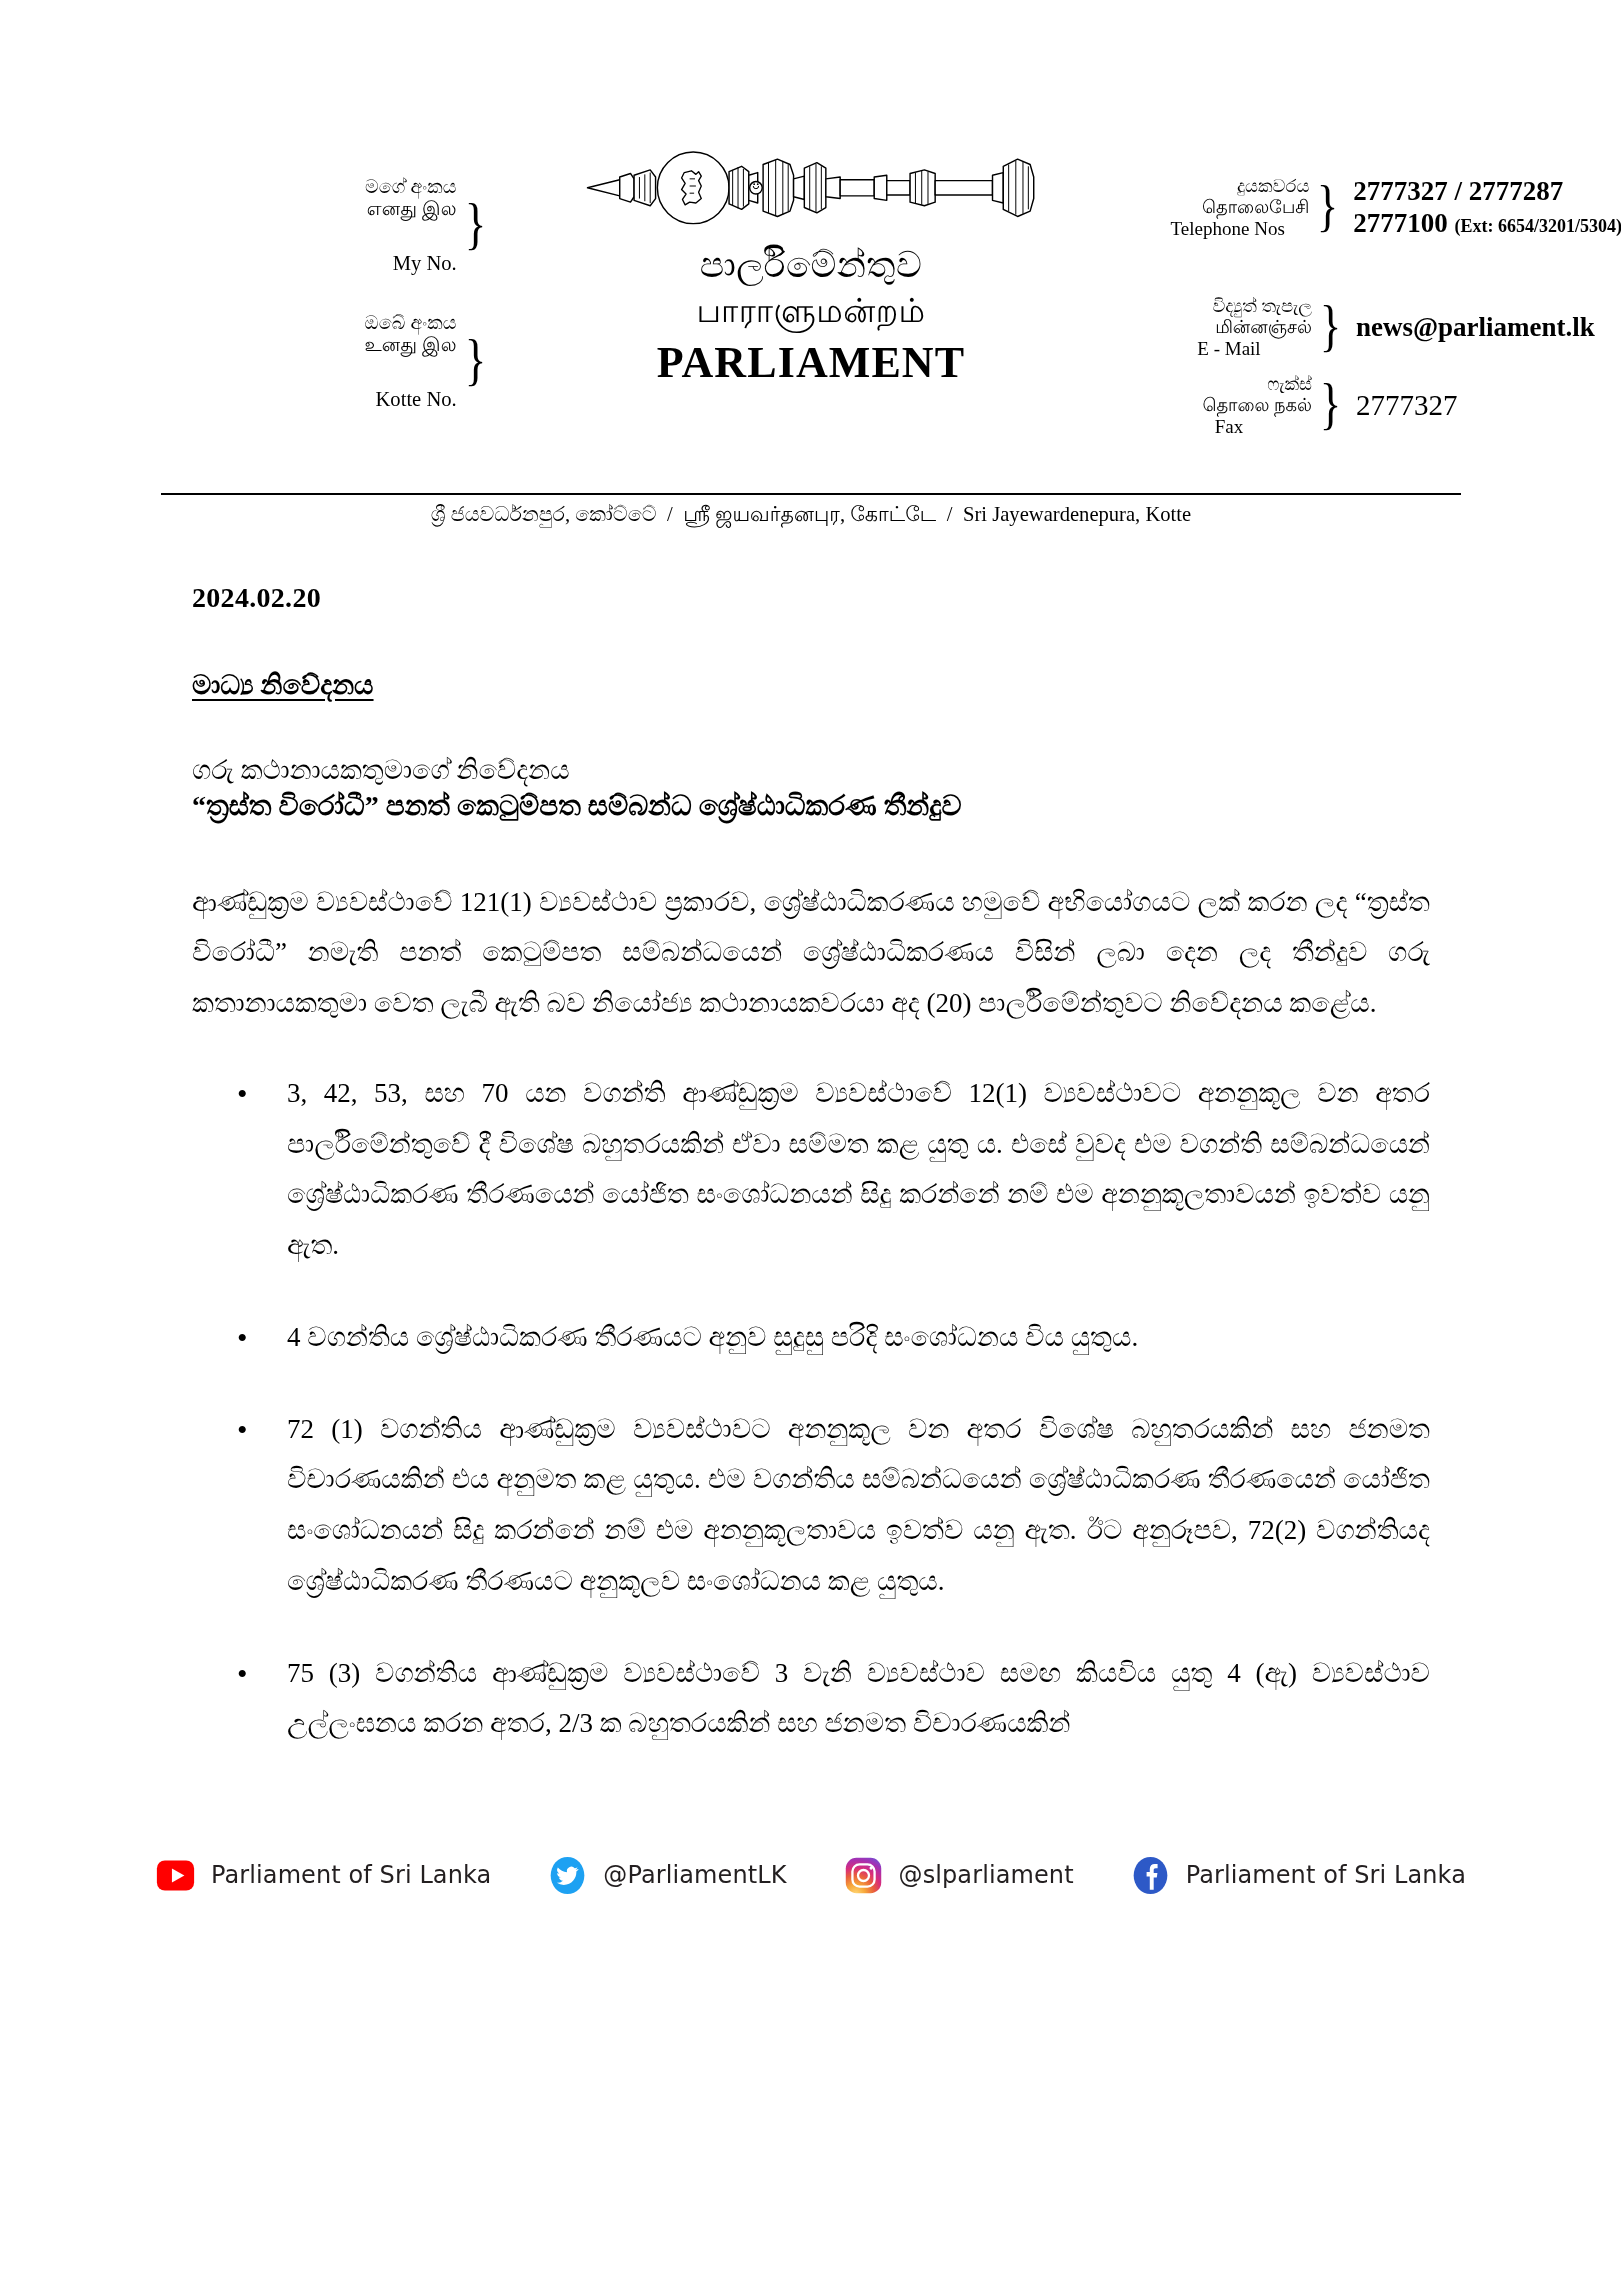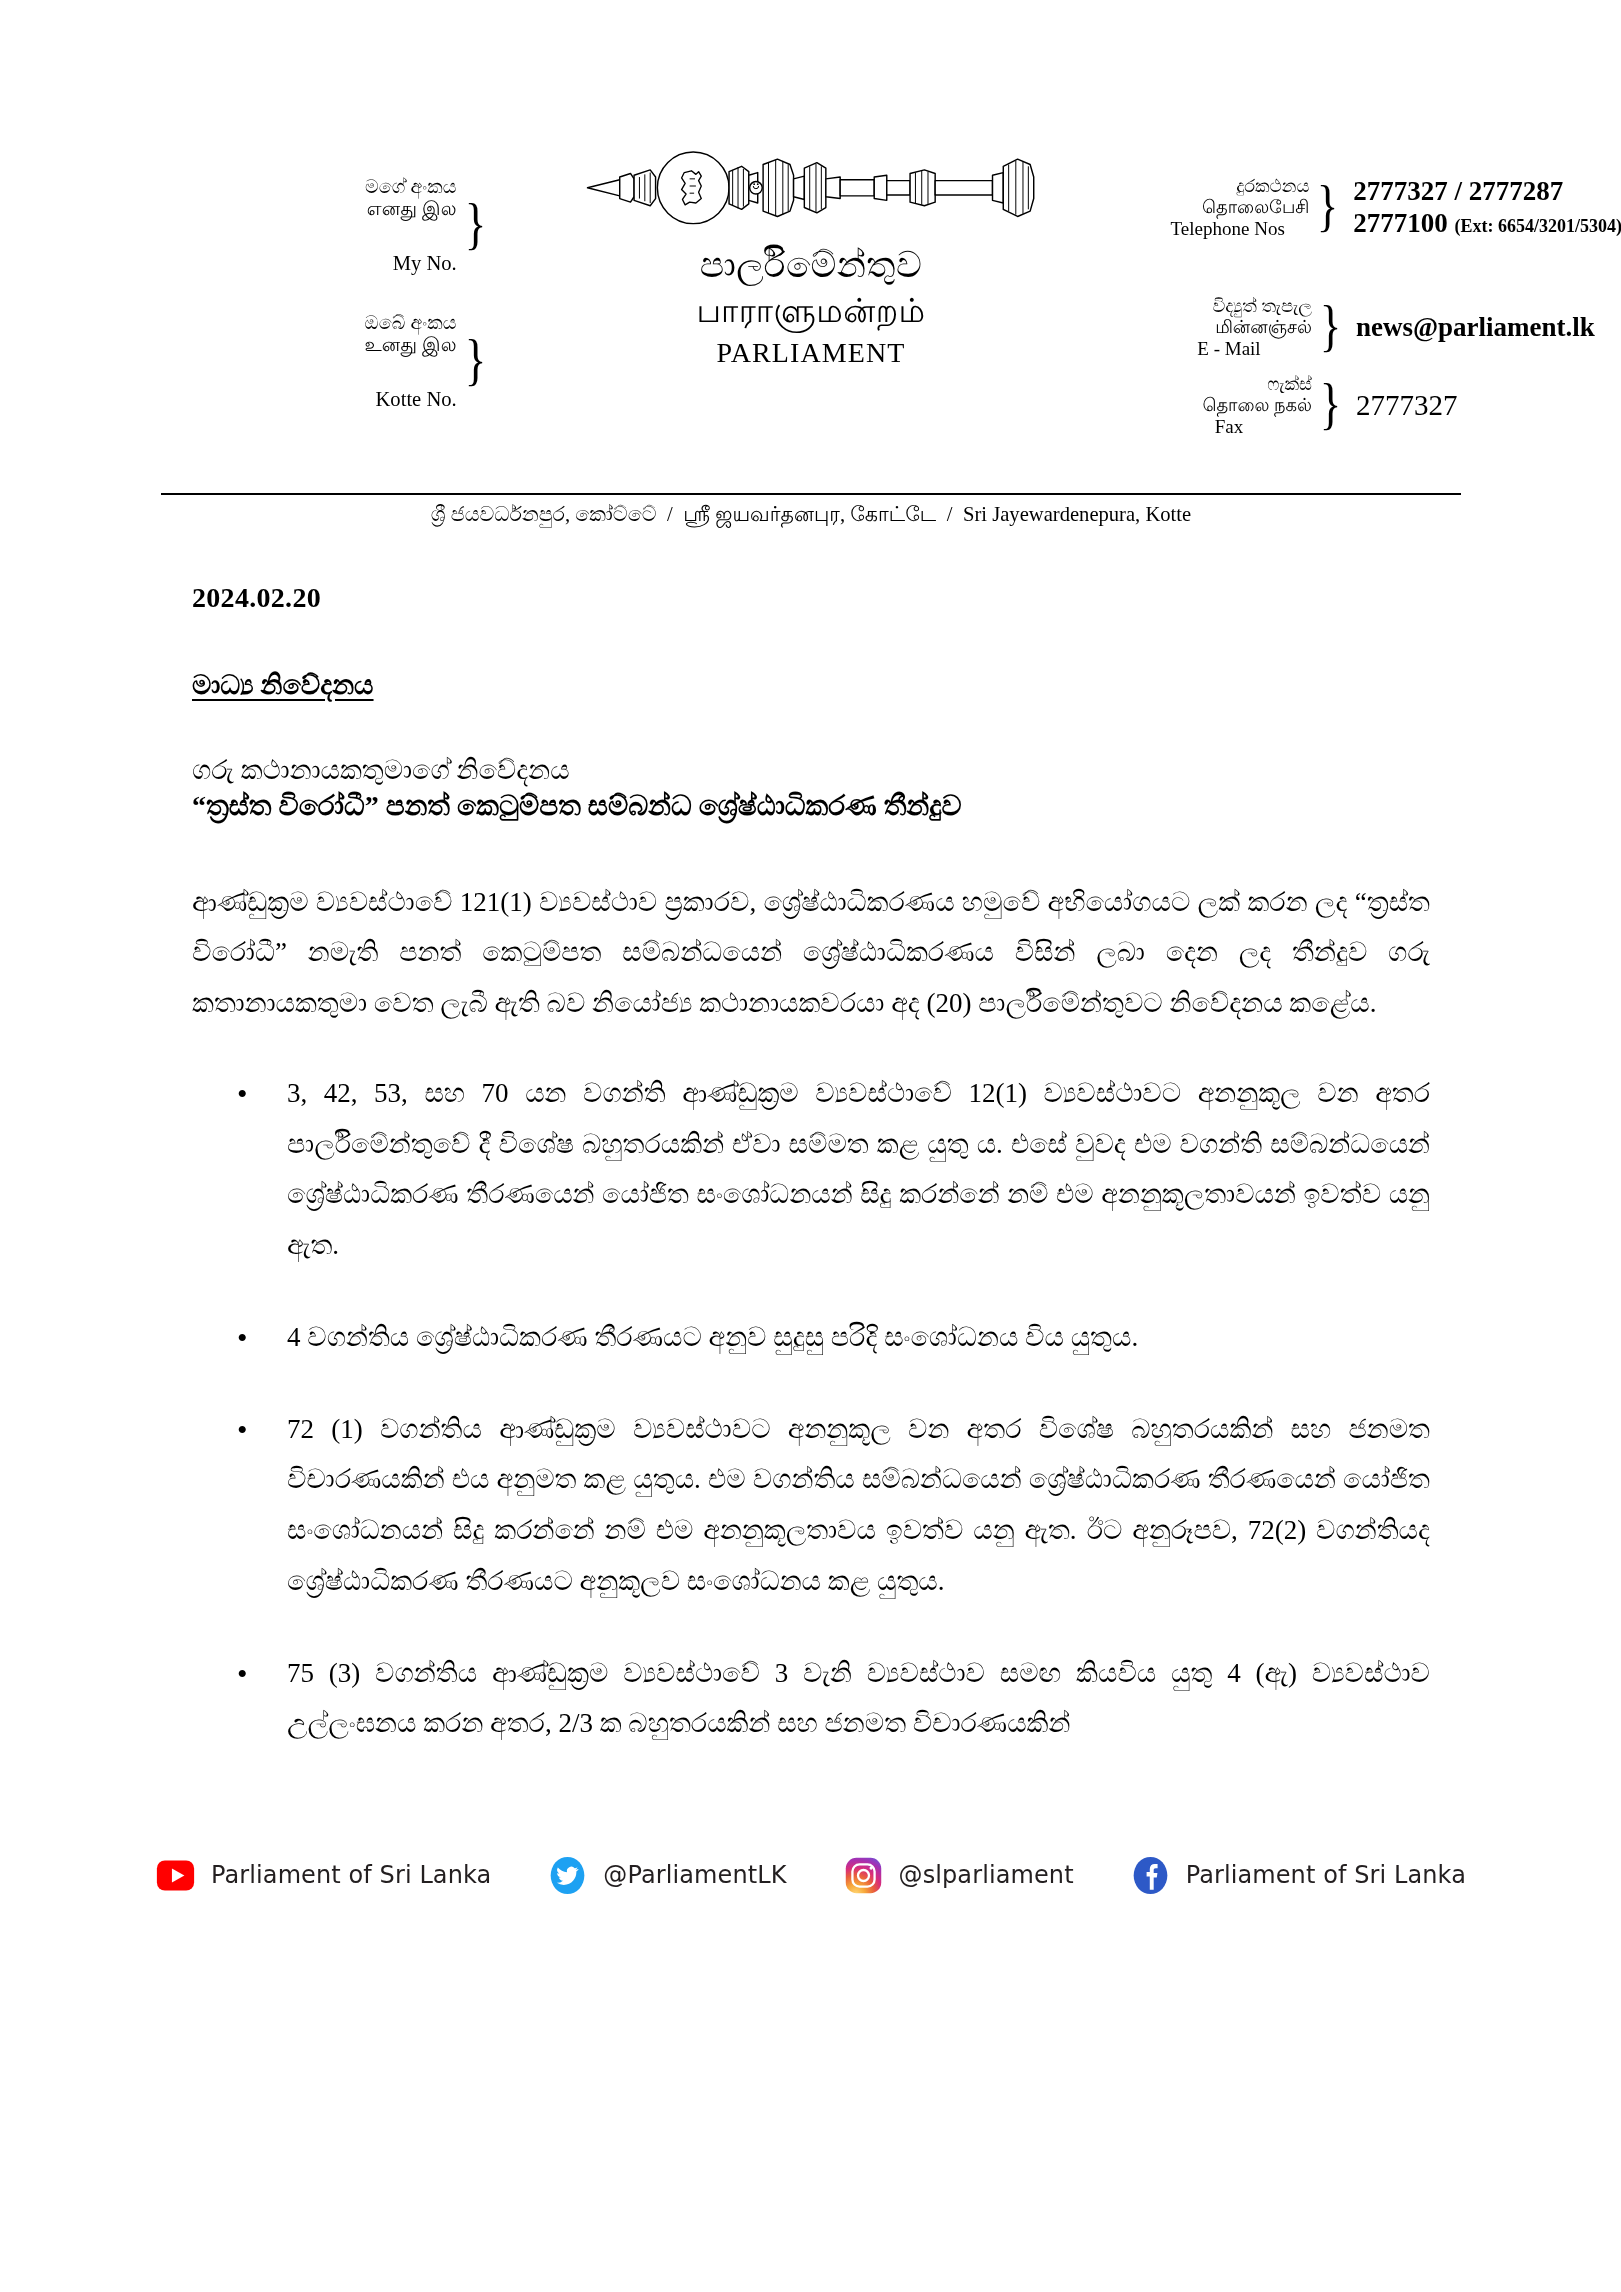--- a/index.html
+++ b/index.html
@@ -75,22 +75,22 @@
     line-height: 1.25;
     margin-bottom: 1.8px;
   }
   .title-ta {
     font-size: 33px;
     letter-spacing: 0.4px;
     line-height: 1.3;
     margin-bottom: 1.8px;
   }
   .title-en {
-    font-size: 28px;
-    font-weight: normal;
+    font-size: 44px;
+    font-weight: bold;
     letter-spacing: 1.1px;
     line-height: 1.25;
   }
 
   
   .contact-row {
     position: absolute;
     display: flex;
     align-items: center;
     right: 0px;
@@ -338,21 +338,21 @@
           </g>
         </svg>
       </div>
       <div class="title-si">පාර්ලිමේන්තුව</div>
       <div class="title-ta">பாராளுமன்றம்</div>
       <div class="title-en">PARLIAMENT</div>
     </div>
 
     <div class="contact-row c-tel">
       <div class="contact-labels">
-        <div class="si">දුරකථනය</div>
+        <div class="si">දුයකවරය</div>
         <div class="ta">தொலைபேசி</div>
         <div class="en">Telephone Nos</div>
       </div>
       <div class="brace">}</div>
       <div class="contact-value">
         <span class="big">2777327 / 2777287</span>
         <span class="big2 nowrap">
           <span>2777100</span>
           <span class="ext">(Ext: 6654/3201/5304)</span>
         </span>

